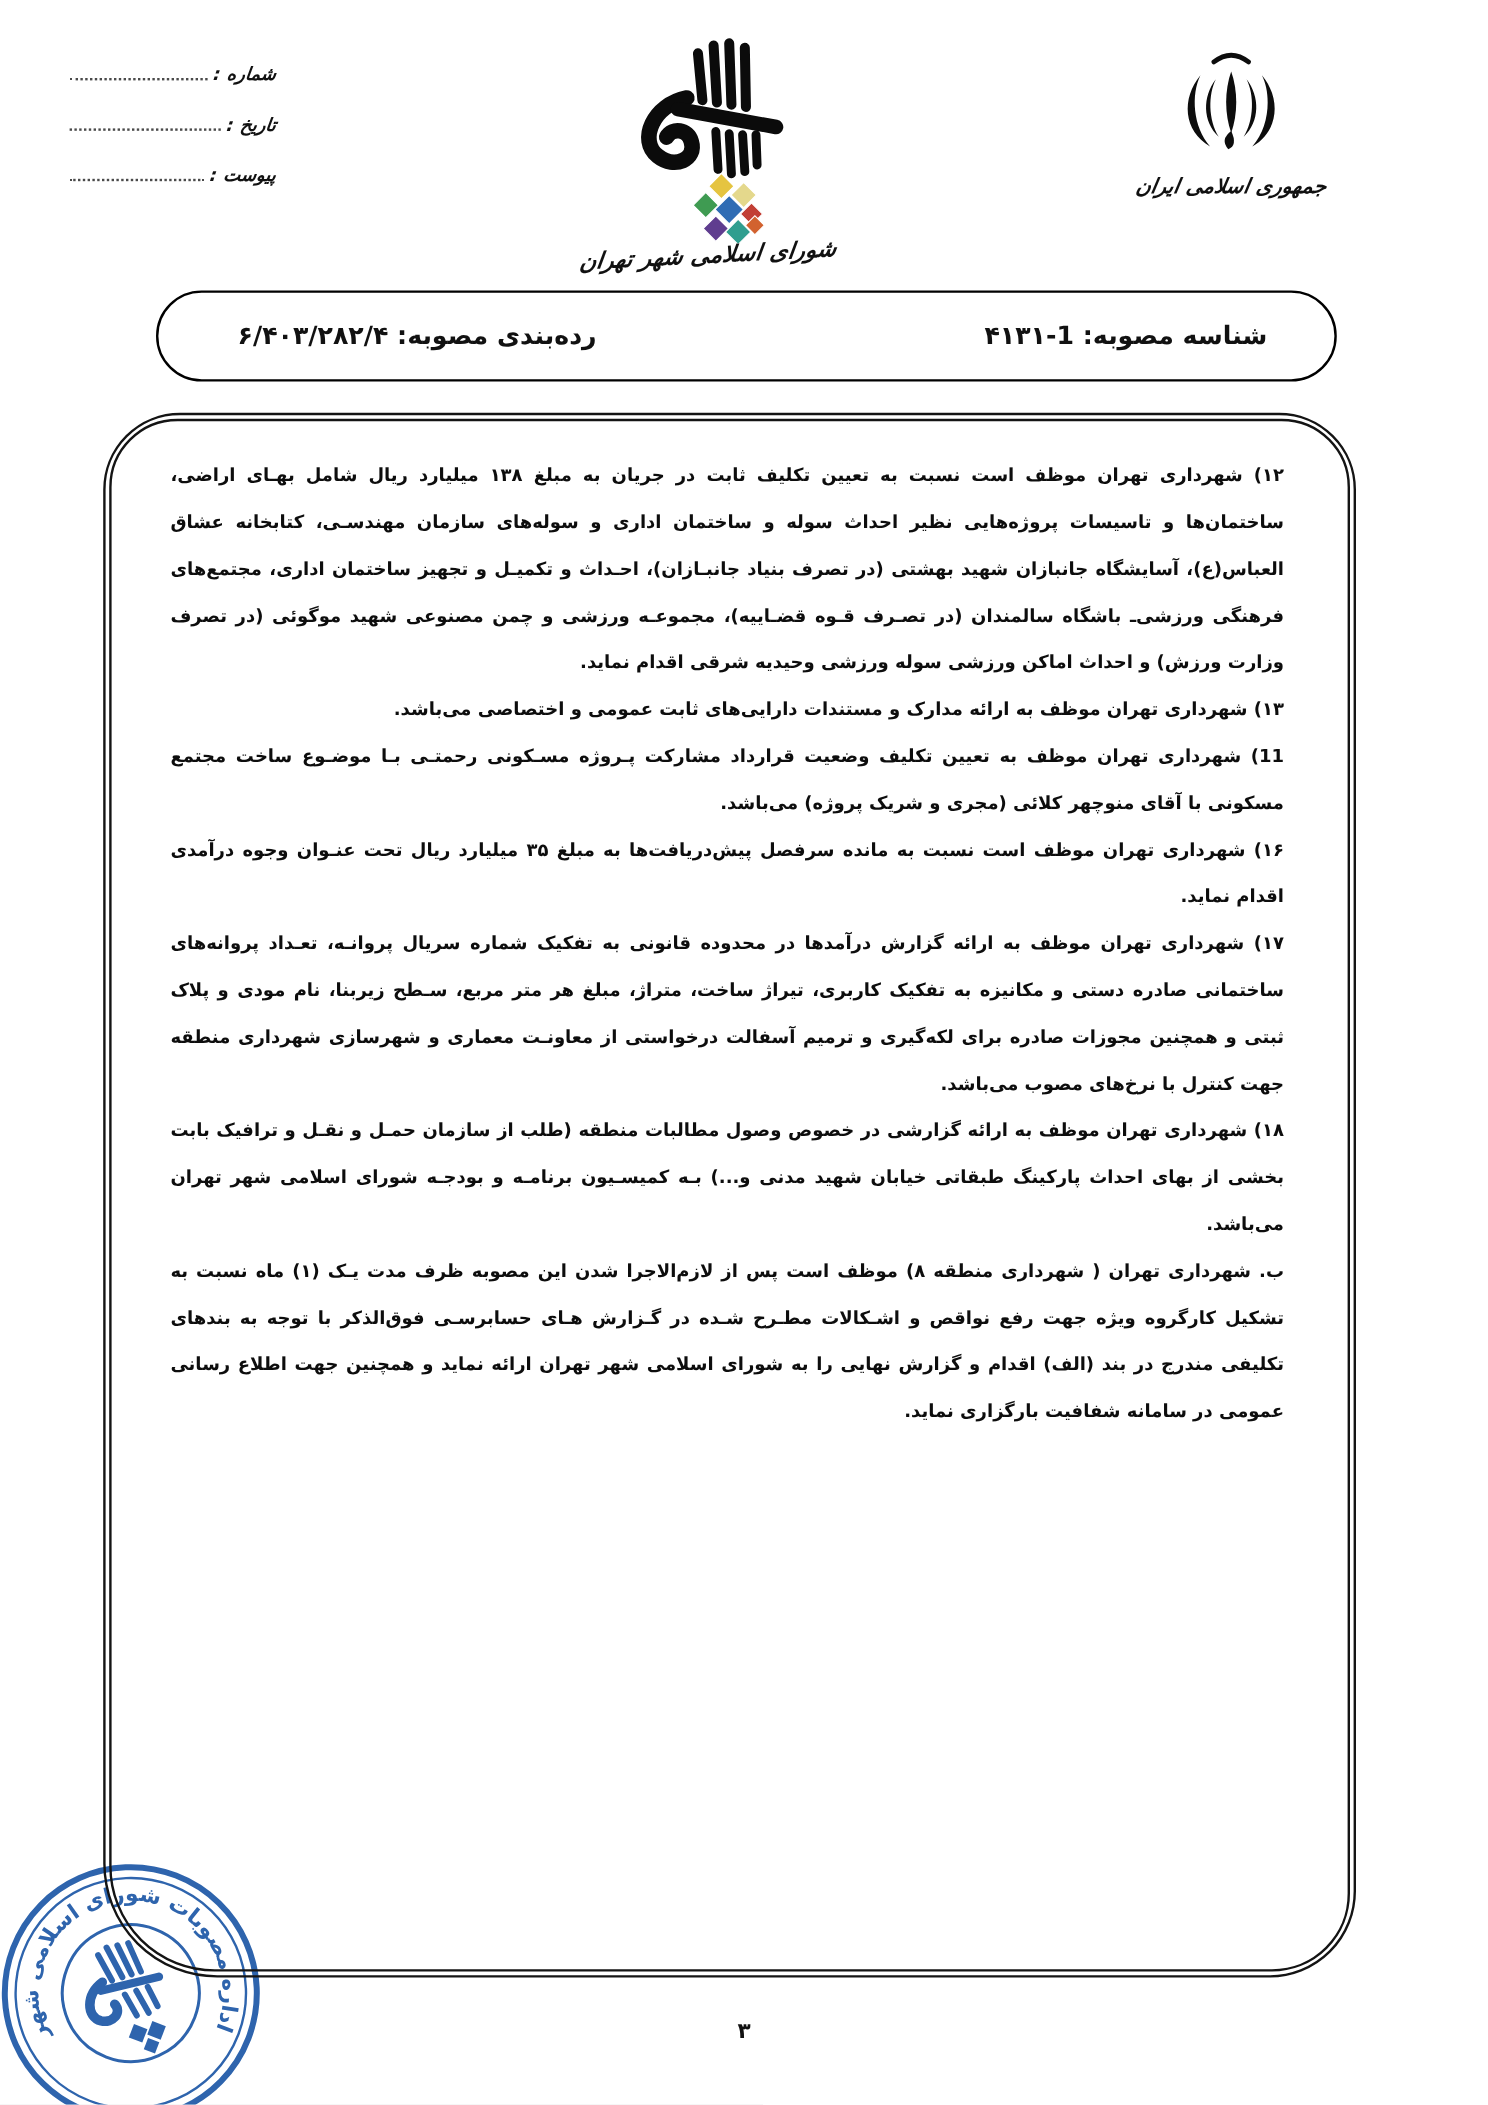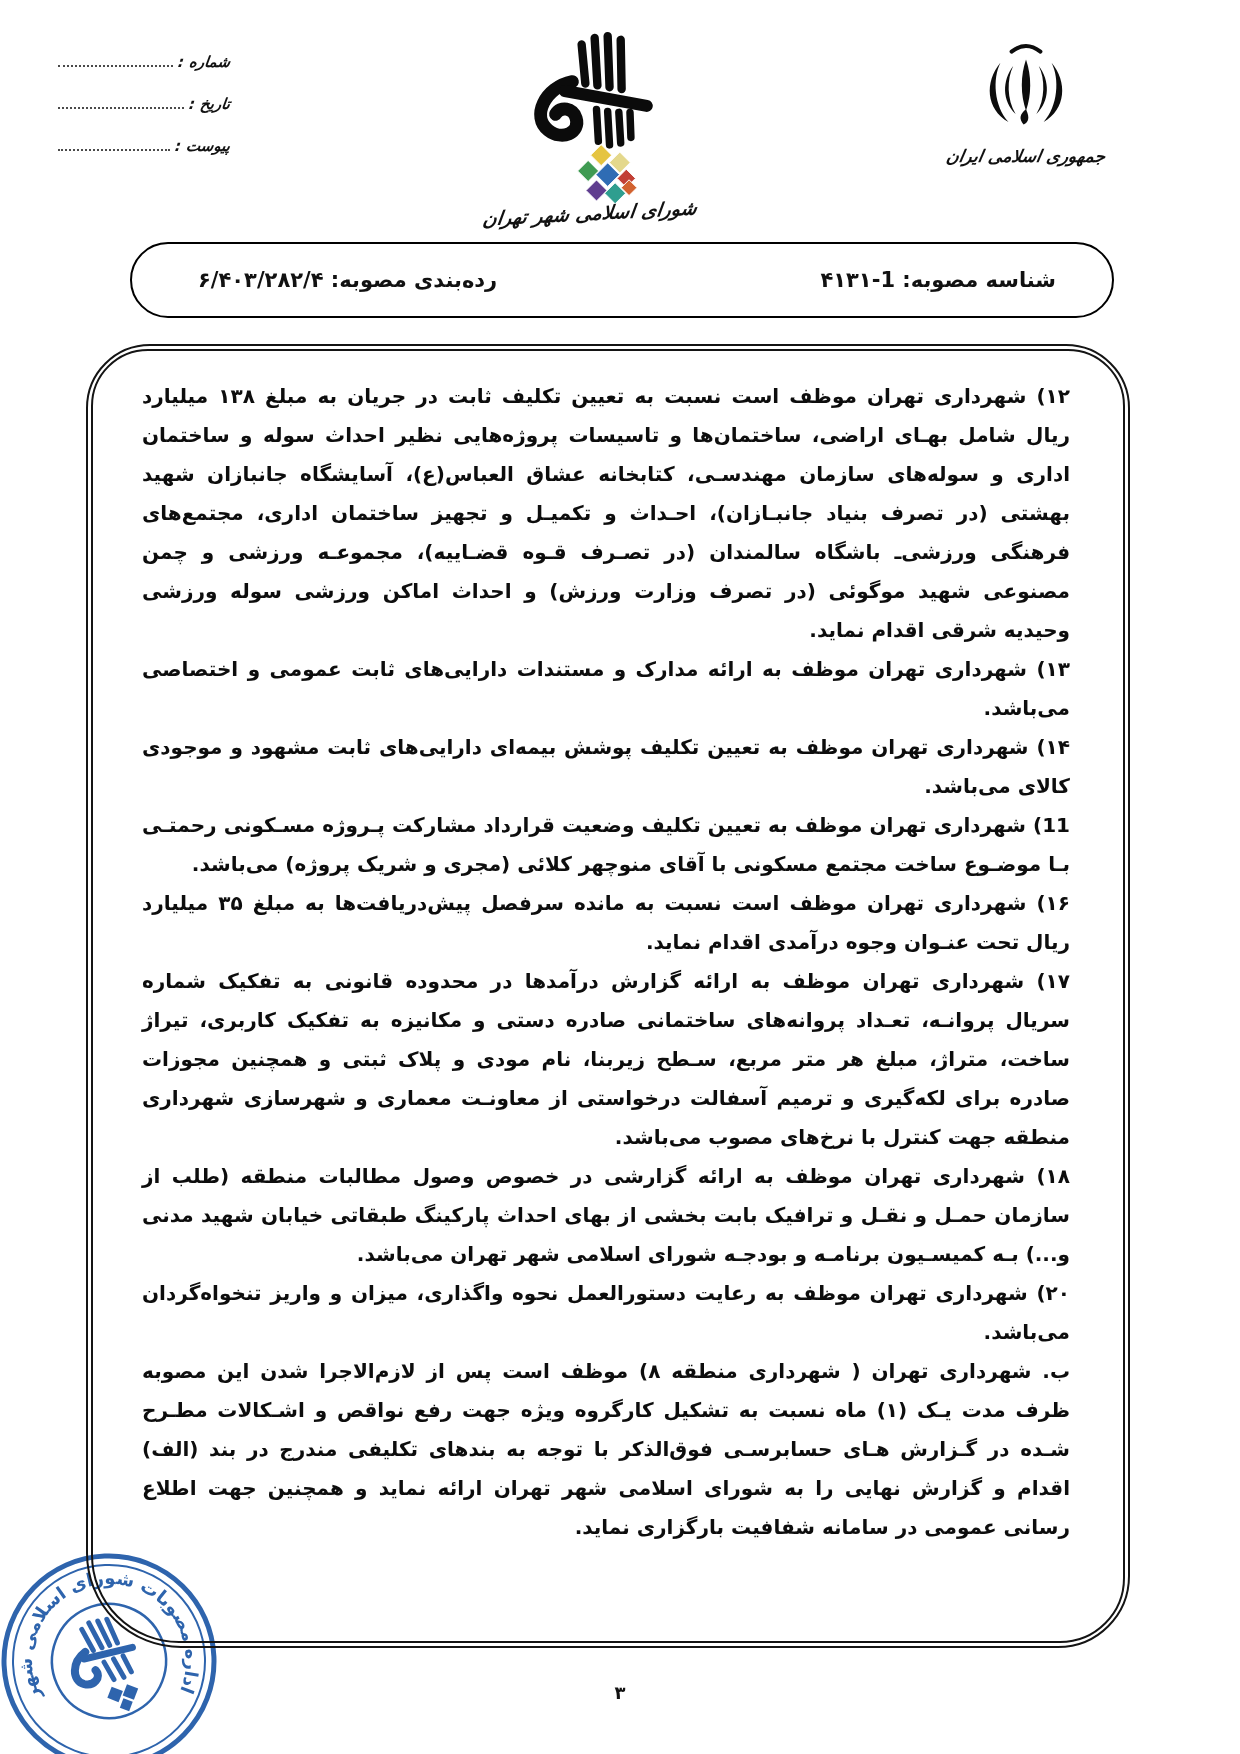--- a/index.html
+++ b/index.html
@@ -46,21 +46,21 @@
     border:2.5px solid #141414; border-radius:64px 64px 72px 95px;
     box-sizing:border-box; z-index:2; background:transparent;
   }
   .content-box::before {
     content:""; position:absolute; inset:3px;
     border:2px solid #141414; border-radius:57px 57px 65px 88px;
     pointer-events:none;
   }
   .body-text {
     position:absolute; inset:0; padding:31px 58px 0 54px; box-sizing:border-box;
-    direction:rtl; text-align:justify; font-size:20px; font-weight:bold;
+    direction:rtl; text-align:justify; font-size:15px; font-weight:bold;
     line-height:39px; color:#0d0d0d;
   }
   .body-text p { margin:0; }
 
   
   .stamp { position:absolute; left:-4px; top:1548px; width:226px; height:226px; z-index:1; }
 
   
   .page-number {
     position:absolute; left:0; top:1682px; width:100%;
@@ -162,25 +162,23 @@
           <rect x="-5" y="-5" width="10" height="10" transform="translate(111,160) rotate(45)"></rect>
         </g>
       </g>
     </svg>
   </div>
 
   <main class="content-box">
     <div class="body-text">
       <p>۱۲) شهرداری تهران موظف است نسبت به تعیین تکلیف ثابت در جریان به مبلغ ۱۳۸ میلیارد ریال شامل بهـای اراضی، ساختمان‌ها و تاسیسات پروژه‌هایی نظیر احداث سوله و ساختمان اداری و سوله‌های سازمان مهندسـی، کتابخانه عشاق العباس(ع)، آسایشگاه جانبازان شهید بهشتی (در تصرف بنیاد جانبـازان)، احـداث و تکمیـل و تجهیز ساختمان اداری، مجتمع‌های فرهنگی ورزشی‌ـ باشگاه سالمندان (در تصـرف قـوه قضـاییه)، مجموعـه ورزشی و چمن مصنوعی شهید موگوئی (در تصرف وزارت ورزش) و احداث اماکن ورزشی سوله ورزشی وحیدیه شرقی اقدام نماید.</p>
       <p>۱۳) شهرداری تهران موظف به ارائه مدارک و مستندات دارایی‌های ثابت عمومی و اختصاصی می‌باشد.</p>
-      <p>۱۴) شهرداری تهران موظف به تعیین تکلیف پوشش بیمه‌ای دارایی‌های ثابت مشهود و موجودی کالای می‌باشد.</p>
       <p>11) شهرداری تهران موظف به تعیین تکلیف وضعیت قرارداد مشارکت پـروژه مسـکونی رحمتـی بـا موضـوع ساخت مجتمع مسکونی با آقای منوچهر کلائی (مجری و شریک پروژه) می‌باشد.</p>
       <p>۱۶) شهرداری تهران موظف است نسبت به مانده سرفصل پیش‌دریافت‌ها به مبلغ ۳۵ میلیارد ریال تحت عنـوان وجوه درآمدی اقدام نماید.</p>
       <p>۱۷) شهرداری تهران موظف به ارائه گزارش درآمدها در محدوده قانونی به تفکیک شماره سریال پروانـه، تعـداد پروانه‌های ساختمانی صادره دستی و مکانیزه به تفکیک کاربری، تیراژ ساخت، متراژ، مبلغ هر متر مربع، سـطح زیربنا، نام مودی و پلاک ثبتی و همچنین مجوزات صادره برای لکه‌گیری و ترمیم آسفالت درخواستی از معاونـت معماری و شهرسازی شهرداری منطقه جهت کنترل با نرخ‌های مصوب می‌باشد.</p>
       <p>۱۸) شهرداری تهران موظف به ارائه گزارشی در خصوص وصول مطالبات منطقه (طلب از سازمان حمـل و نقـل و ترافیک بابت بخشی از بهای احداث پارکینگ طبقاتی خیابان شهید مدنی و...) بـه کمیسـیون برنامـه و بودجـه شورای اسلامی شهر تهران می‌باشد.</p>
-      <p>۲۰) شهرداری تهران موظف به رعایت دستورالعمل نحوه واگذاری، میزان و واریز تنخواه‌گردان می‌باشد.</p>
       <p><span>ب. شهرداری تهران ( شهرداری منطقه ۸) موظف است پس از لازم‌الاجرا شدن این مصوبه ظرف مدت یـک (۱) ماه نسبت به تشکیل کارگروه ویژه جهت رفع نواقص و اشـکالات مطـرح شـده در گـزارش هـای حسابرسـی فوق‌الذکر با توجه به بندهای تکلیفی مندرج در بند (الف) اقدام و گزارش نهایی را به شورای اسلامی شهر تهران ارائه نماید و همچنین جهت اطلاع رسانی عمومی در سامانه شفافیت بارگزاری نماید.</span> </p>
     </div>
   </main>
 
   <div class="page-number">۳</div>
 
 </div>
 
 </body></html>

